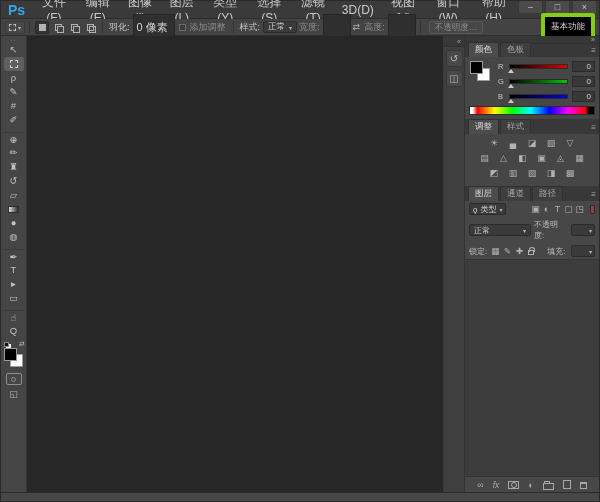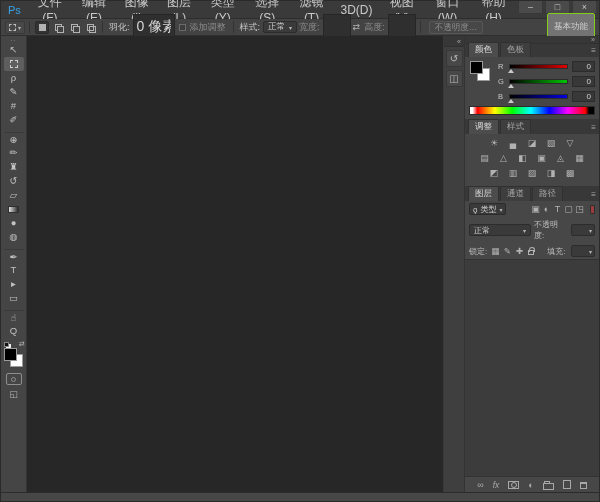--- a/index.html
+++ b/index.html
@@ -1,21 +1,21 @@
 <!DOCTYPE html>
 <html><head>
 <meta charset="utf-8">
 <style>
   *{margin:0;padding:0;box-sizing:border-box;font-family:"Liberation Sans","DejaVu Sans",sans-serif;-webkit-font-smoothing:antialiased}
   body{background:#222;width:600px;height:502px;overflow:hidden}
   .window{width:600px;height:502px;background:#474747;border:1px solid #2a2a2a;display:flex;flex-direction:column}
 
   
   .menubar{height:18px;background:#3a3a3a;border-bottom:1px solid #2d2d2d;display:flex;align-items:center;padding:0 2px;flex:0 0 18px}
-  .pslogo{color:#37a3e8;font-weight:normal;font-size:11px;padding:0 7px 0 5px;letter-spacing:0}
+  .pslogo{color:#37a3e8;font-weight:bold;font-size:14px;padding:0 7px 0 5px;letter-spacing:0}
   .menus{display:flex;align-items:center;height:100%}
   .menu-item{color:#c9c9c9;font-size:12px;padding:0 7px;height:100%;display:flex;align-items:center;background:none;border:none;cursor:default}
   .winctl{margin-left:auto;display:flex;align-items:flex-start;height:100%}
   .winbtn{width:25px;height:13px;background:#4a4a4a;border:1px solid #383838;border-top:none;color:#c9c9c9;font-size:9px;line-height:11px;text-align:center;margin-left:2px}
 
   
   .optionsbar{height:17px;background:#434343;border-bottom:1px solid #2f2f2f;display:flex;align-items:center;padding:0 4px;flex:0 0 17px;font-size:9px;color:#c5c5c5;white-space:nowrap}
   .sep{width:1px;height:12px;background:#333;margin:0 4px;flex:0 0 1px}
   .toolpreset{display:flex;align-items:center;gap:2px;border:1px solid #393939;background:#484848;height:13px;padding:0 3px;border-radius:2px}
   .g-dashedbox{width:7px;height:7px;border:1px dashed #c0c0c0;display:inline-block}
@@ -23,27 +23,27 @@
   .modebtn{width:14px;height:13px;background:#434343;border:none;display:flex;align-items:center;justify-content:center;margin:0 1px}
   .modebtn.active{background:#333;border:1px solid #2a2a2a;border-radius:2px}
   .mode-ic{position:relative;display:inline-block}
   .m-new{width:7px;height:7px;background:#b2b2b2}
   .m-add,.m-sub,.m-int{width:7px;height:7px;border:1px solid #b2b2b2}
   .m-add::after,.m-sub::after,.m-int::after{content:"";position:absolute;width:5px;height:5px;border:1px solid #b2b2b2;background:#434343;right:-3px;bottom:-3px}
   .m-sub::after{background:#434343;border-style:solid}
   .m-int::after{background:transparent}
   .opt-label{margin:0 3px 0 2px}
   .opt-label.dim{color:#8d8d8d}
-  .opt-input{width:42px;height:11px;background:#2f2f2f;border:1px solid #262626;color:#d6d6d6;font-size:14px;padding:12px 3px}
+  .opt-input{width:42px;height:11px;background:#2f2f2f;border:1px solid #262626;color:#d6d6d6;font-size:11px;padding:12px 3px}
   .opt-input.short{width:28px}
   .checkbox{width:7px;height:7px;border:1px solid #6a6a6a;background:#3c3c3c;display:inline-block;margin:0 2px 0 4px}
   .opt-select{height:12px;background:#3a3a3a;border:1px solid #2c2c2c;border-radius:2px;color:#cfcfcf;font-size:8.5px;display:inline-flex;align-items:center;gap:4px;padding:0 4px}
   .swapwh{color:#b0b0b0;font-size:9px;margin:0 2px}
   .opt-btn{height:13px;border:1px solid #565656;background:#474747;border-radius:2px;color:#8d8d8d;font-size:8.5px;padding:0 5px;margin-left:4px}
-  .workspace-btn{margin-left:auto;height:29px;border:1px solid #84cc16;background:#737373;border-radius:2px;color:#cfcfcf;font-size:8.5px;padding:0 6px}
+  .workspace-btn{margin-left:auto;height:29px;border:4px solid #84cc16;background:#000000;border-radius:2px;color:#cfcfcf;font-size:8.5px;padding:0 6px}
 
   
   .main{flex:1;display:flex;min-height:0}
   .toolbar{width:26px;background:#454545;border-right:1px solid #353535;display:flex;flex-direction:column;align-items:center;padding-top:1px;flex:0 0 26px}
   .grip{color:#9a9a9a;font-size:7px;letter-spacing:1px;line-height:5px;height:6px}
   .toolbtn{width:20px;height:14px;display:flex;align-items:center;justify-content:center;color:#c2c2c2;font-size:9.5px;background:none;border:none;line-height:1}
   .toolbtn.active{background:#5e5e5e;border-radius:2px}
   .toolbtn.sep-above{margin-top:5px;border-top:1px solid #3a3a3a;padding-top:1px}
   .g-marquee{width:8px;height:8px;border:1px dashed #cfcfcf;display:inline-block}
   .g-gradient{width:11px;height:7px;background:linear-gradient(90deg,#e0e0e0,#2a2a2a);display:inline-block;border:1px solid #2f2f2f}

